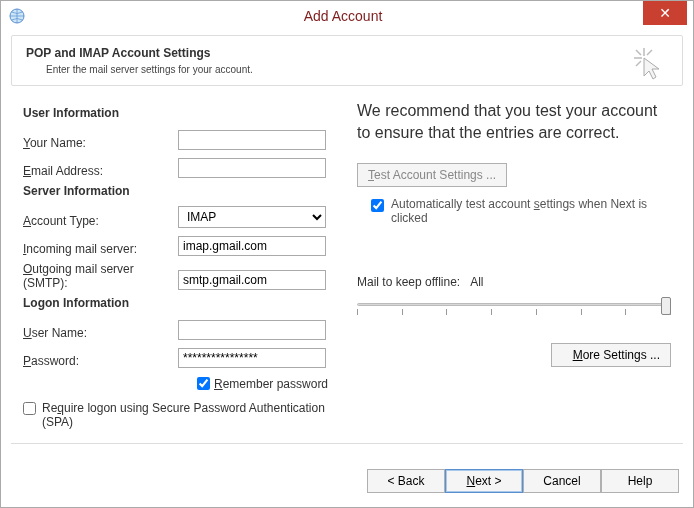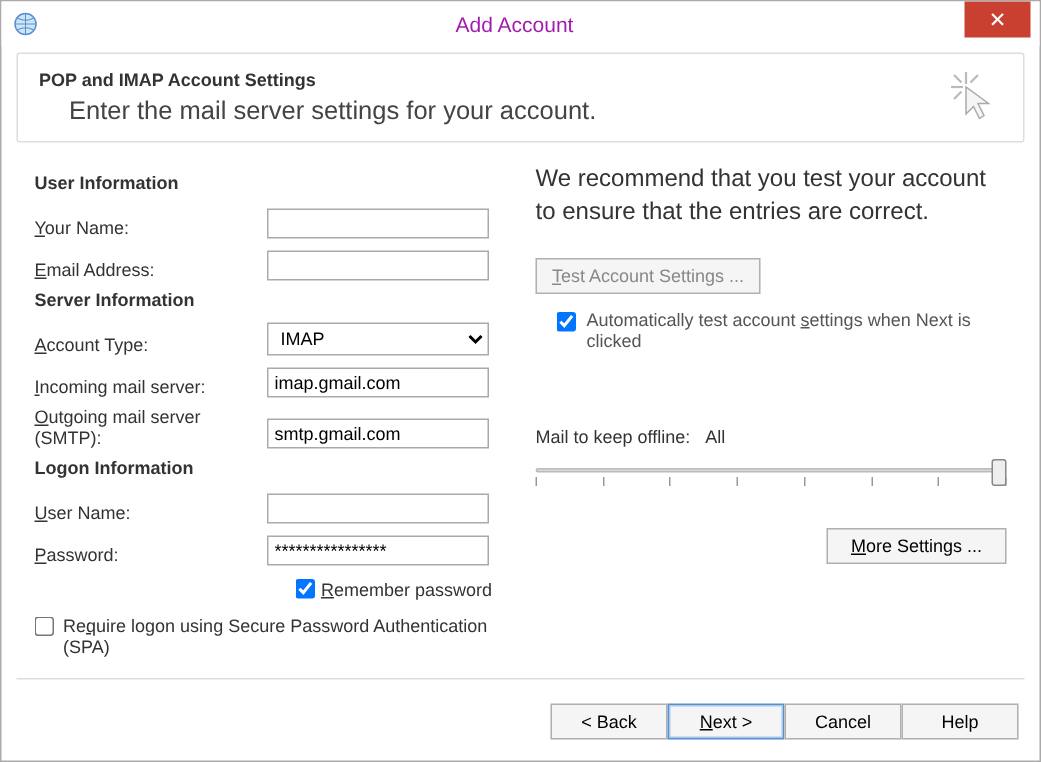--- a/index.html
+++ b/index.html
@@ -30,21 +30,21 @@
   position: relative;
 }
 .titlebar .icon-globe {
   width: 16px; height: 16px;
   margin-right: 8px;
 }
 .titlebar .title {
   flex: 1;
   text-align: center;
   font-size: 14px;
-  color: #a21caf;
+  color: #7f1d1d;
   padding-right: 40px;
 }
 .close-btn {
   width: 44px;
   height: 24px;
   background: #c94030;
   color: #fff;
   display: flex;
   align-items: center;
   justify-content: center;
@@ -62,21 +62,21 @@
   padding: 10px 14px;
   position: relative;
   background: #fff;
 }
 .header-panel h1 {
   font-size: 12px;
   font-weight: bold;
   margin: 0 0 4px 0;
 }
 .header-panel .sub {
-  font-size: 17px;
+  font-size: 10px;
   color: #444;
   margin-left: 20px;
 }
 .cursor-graphic {
   position: absolute;
   right: 14px;
   top: 10px;
 }
 .content {
   display: flex;
@@ -200,21 +200,21 @@
   width: 10px;
   height: 18px;
   background: #eee;
   border: 1px solid #888;
   border-radius: 2px;
 }
 .more-settings {
   text-align: right;
   margin-top: 18px;
 }
-.more-settings button { min-width: 120px; }
+.more-settings button { min-width: 120px; text-align: right; }
 .footer-sep {
   border-top: 1px solid #ddd;
   margin: 14px 10px 0 10px;
 }
 .footer {
   position: absolute;
   bottom: 14px;
   right: 14px;
   display: flex;
   gap: 0;

